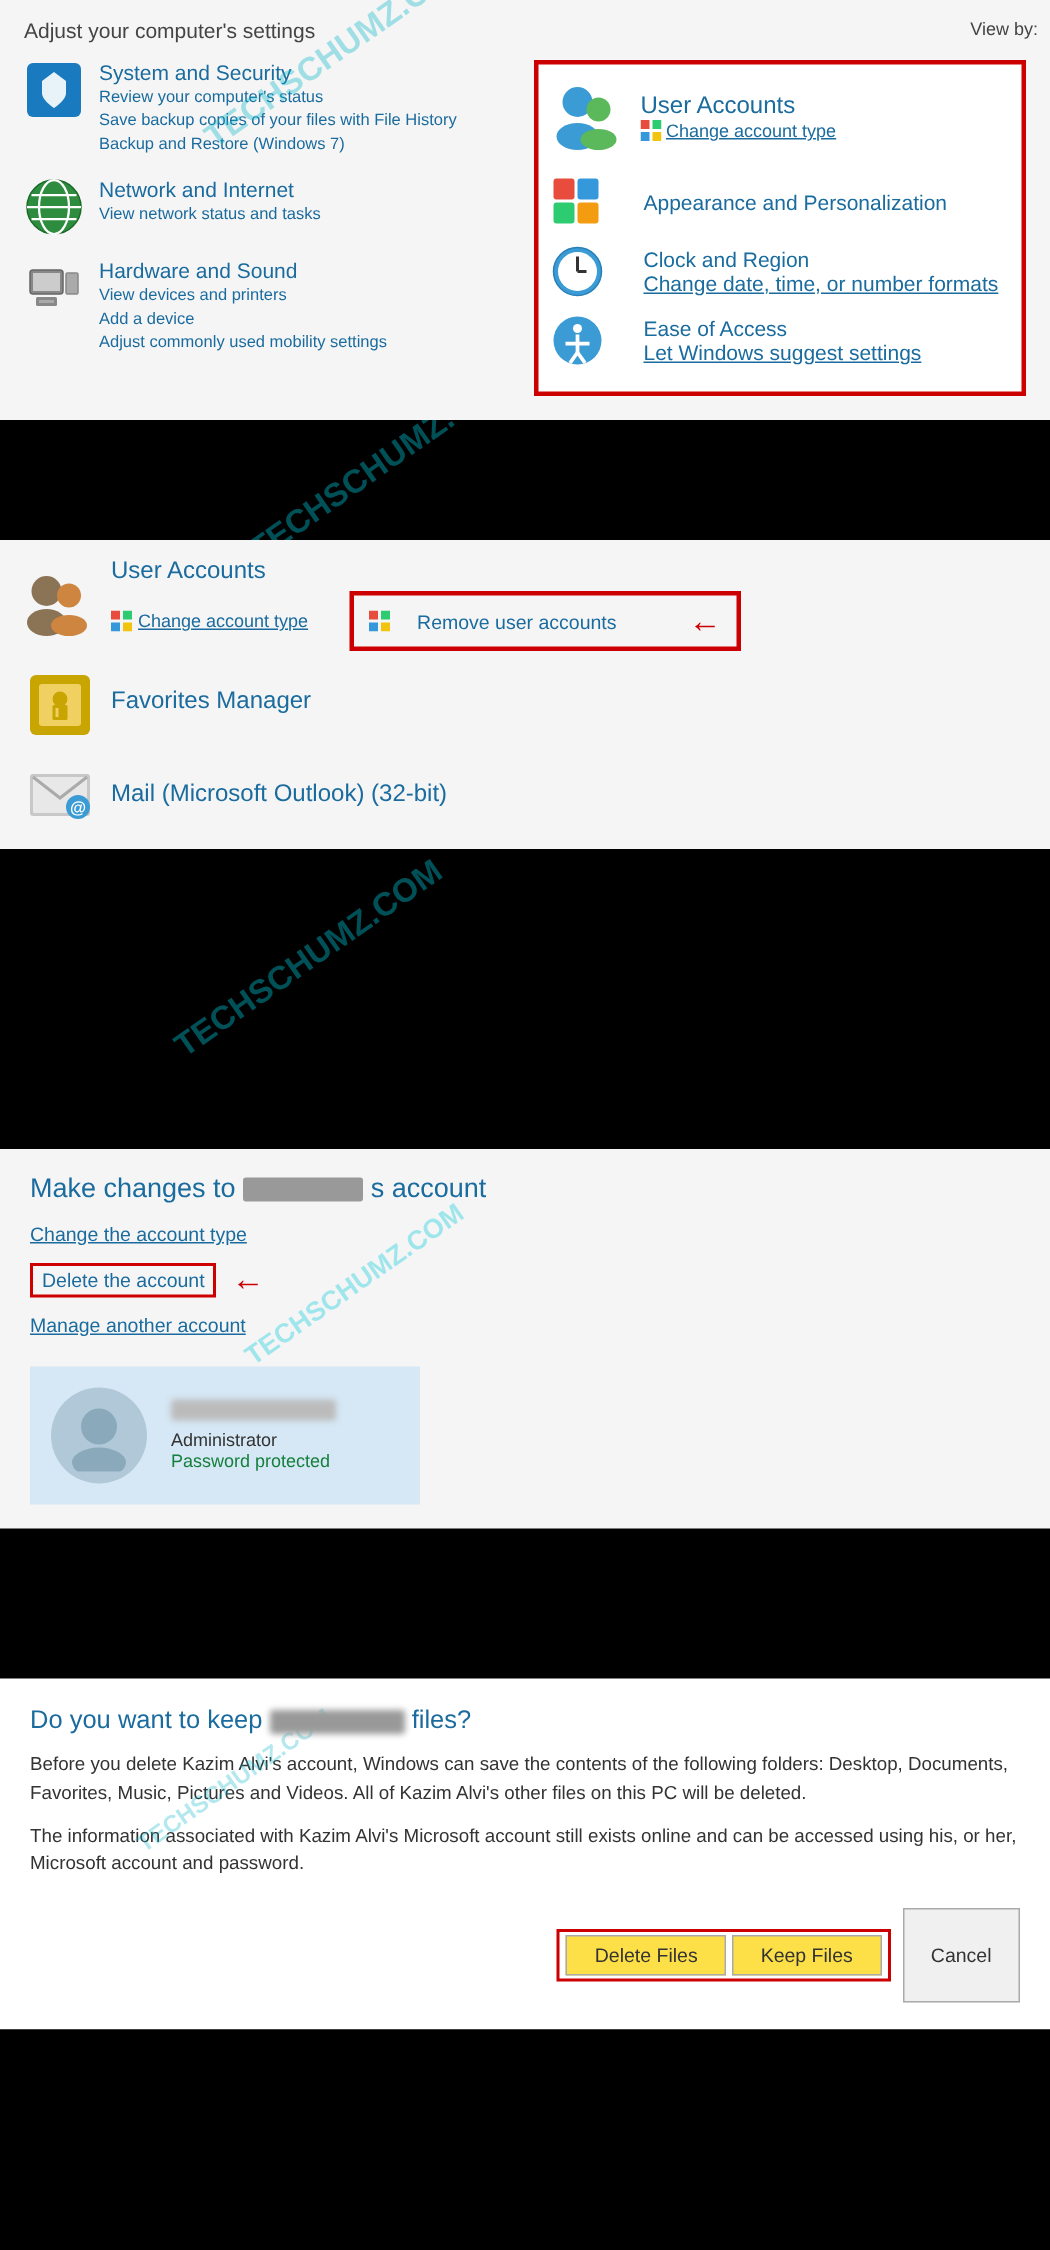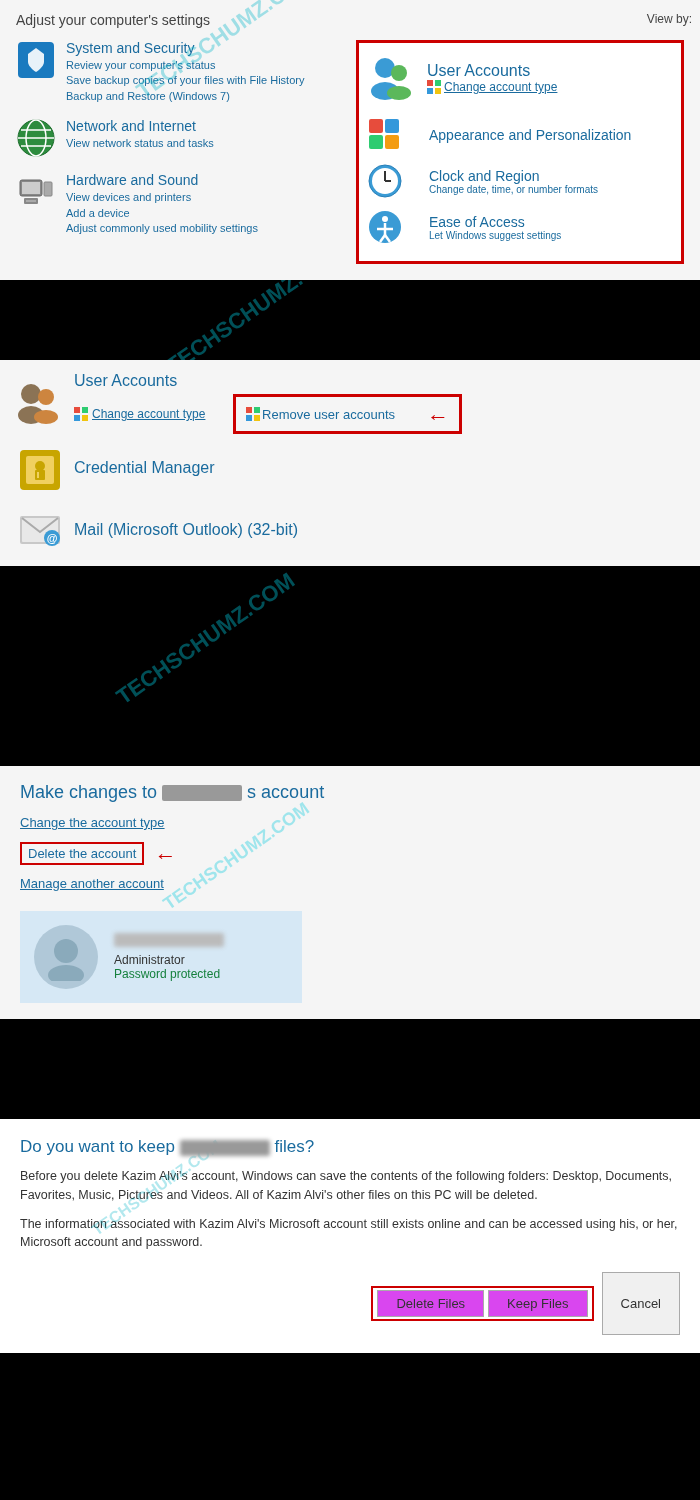--- a/index.html
+++ b/index.html
@@ -85,22 +85,23 @@
       display: flex;
       align-items: center;
       justify-content: center;
     }
     .right-item-content {}
     .right-item-title {
       color: #1a6b9e;
       font-size: 14px;
     }
     .right-item-sub {
-      font-size: 10px;
-      color: #1a6b9e;
+      font-size: 14px;
+      color: #1a6b9e;
+      text-decoration: underline;
     }
 
     
     .user-accounts-row {
       display: flex;
       align-items: center;
       gap: 10px;
       padding: 4px 0;
       position: relative;
     }
@@ -175,21 +176,21 @@
       display: flex;
       align-items: center;
       gap: 4px;
     }
     .remove-box {
       border: 3px solid #cc0000;
       padding: 4px 10px;
       background: #f5f5f5;
       display: inline-flex;
       align-items: center;
-      gap: 2px;
+      gap: 18px;
     }
     .remove-link {
       color: #1a6b9e;
       font-size: 13px;
       text-decoration: none;
     }
 
     .cred-section {
       display: flex;
       align-items: center;
@@ -260,21 +261,21 @@
       font-size: 13px;
       text-decoration: underline;
     }
     .mchange-link.highlighted {
       border: 2px solid #cc0000;
       padding: 2px 6px;
       display: inline-block;
       text-decoration: none;
     }
     .account-card {
-      width: 282px;
+      width: 260px;
       background: #d6e8f5;
       padding: 14px;
       display: flex;
       align-items: center;
       gap: 16px;
     }
     .account-avatar {
       width: 64px;
       height: 64px;
       background: #b0c8d8;
@@ -327,21 +328,21 @@
     }
     .btn-box {
       border: 2px solid #cc0000;
       padding: 2px 4px;
       display: flex;
       gap: 4px;
     }
     .btn {
       padding: 5px 18px;
       font-size: 13px;
-      background: #d946ef;
+      background: #fde047;
       border: 1px solid #aaa;
       cursor: pointer;
       color: #333;
     }
     .btn-cancel {
       padding: 23px 18px;
       font-size: 13px;
       background: #f0f0f0;
       border: 1px solid #aaa;
       cursor: pointer;
@@ -538,21 +539,21 @@
     <div class="cred-icon">
       <svg width="48" height="48" viewBox="0 0 48 48">
         <rect x="4" y="4" width="40" height="40" rx="4" fill="#c8a500"></rect>
         <rect x="10" y="10" width="28" height="28" rx="2" fill="#f0d060"></rect>
         <circle cx="24" cy="20" r="5" fill="#c8a500"></circle>
         <rect x="19" y="24" width="10" height="10" rx="1" fill="#c8a500"></rect>
         <rect x="21" y="26" width="2" height="6" fill="#f0d060"></rect>
       </svg>
     </div>
     <div class="cred-text">
-      <div class="cred-title">Credential Manager</div>
+      <div class="cred-title">Favorites Manager</div>
     </div>
   </div>
 
   <div class="mail-section">
     <div class="mail-icon">
       <svg width="48" height="48" viewBox="0 0 48 48">
         <rect x="4" y="10" width="40" height="28" rx="2" fill="#c8c8c8"></rect>
         <rect x="6" y="12" width="36" height="24" rx="1" fill="#e8e8e8"></rect>
         <polyline points="6,12 24,26 42,12" fill="none" stroke="#aaa" stroke-width="2"></polyline>
         <circle cx="36" cy="32" r="8" fill="#3a9bd5"></circle>

